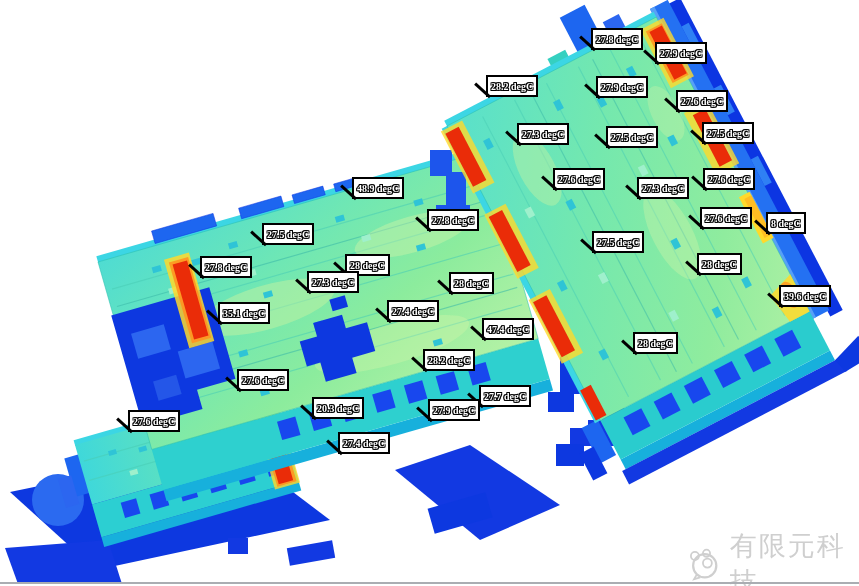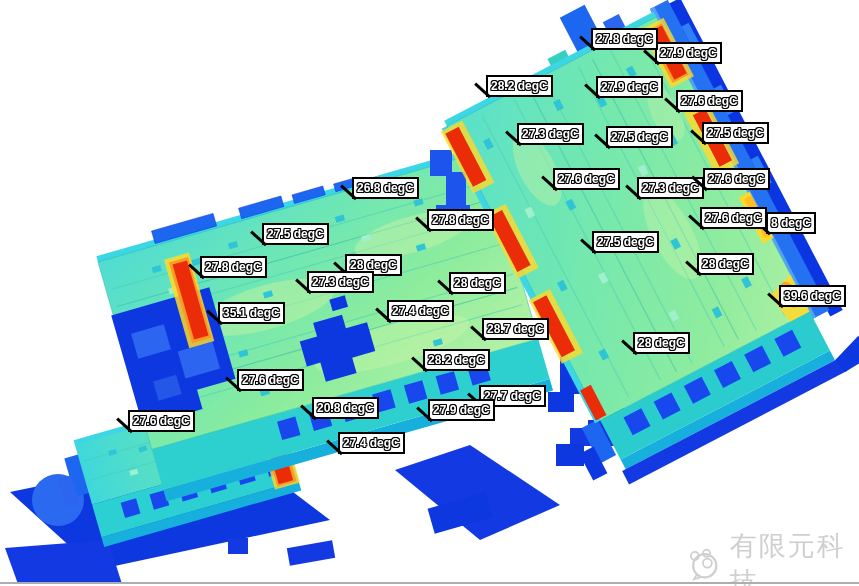--- a/index.html
+++ b/index.html
@@ -7,21 +7,21 @@
     width:859px;height:586px;position:relative;overflow:hidden;
     background:#ffffff;font-family:"DejaVu Sans",sans-serif;
   }
   #scene{position:absolute;left:0;top:0;}
   #label-layer{position:absolute;left:0;top:0;width:859px;height:586px;pointer-events:none;}
   .temp-label{
     position:absolute;background:#ffffff;border:2px solid #000;
     padding:0 3px 1px 3px;white-space:nowrap;line-height:15px;
   }
   .temp-label span{
-    font-family:Liberation Sans, sans-serif;font-size:12px;font-weight:bold;
+    font-family:Liberation Serif, serif;font-size:10px;font-weight:bold;
     color:#fff;
     text-shadow:-1px -1px 0 #000,1px -1px 0 #000,-1px 1px 0 #000,1px 1px 0 #000,
                  0 -1px 0 #000,0 1px 0 #000,-1px 0 0 #000,1px 0 0 #000;
   }
   .temp-label::before{
     content:"";position:absolute;left:-17px;top:calc(100% + 1px);
     width:20px;height:2.6px;background:#000;
     transform:rotate(42deg);transform-origin:100% 0;
   }
   .watermark{
@@ -285,34 +285,34 @@
     <div class="temp-label" style="left: 702px; top: 122px;"><span>27.5 degC</span></div>
     <div class="temp-label" style="left: 553px; top: 168px;"><span>27.6 degC</span></div>
     <div class="temp-label" style="left: 637px; top: 177px;"><span>27.3 degC</span></div>
     <div class="temp-label" style="left: 703px; top: 168px;"><span>27.6 degC</span></div>
     <div class="temp-label" style="left: 766px; top: 212px;"><span>8 degC</span></div>
     <div class="temp-label" style="left: 700px; top: 207px;"><span>27.6 degC</span></div>
     <div class="temp-label" style="left: 592px; top: 231px;"><span>27.5 degC</span></div>
     <div class="temp-label" style="left: 697px; top: 253px;"><span>28 degC</span></div>
     <div class="temp-label" style="left: 779px; top: 285px;"><span>39.6 degC</span></div>
     <div class="temp-label" style="left: 633px; top: 332px;"><span>28 degC</span></div>
-    <div class="temp-label" style="left: 352px; top: 177px;"><span>26.8 degC</span></div>
+    <div class="temp-label" style="left: 352px; top: 177px;"><span>48.9 degC</span></div>
     <div class="temp-label" style="left: 427px; top: 209px;"><span>27.8 degC</span></div>
     <div class="temp-label" style="left: 262px; top: 223px;"><span>27.5 degC</span></div>
     <div class="temp-label" style="left: 200px; top: 256px;"><span>27.8 degC</span></div>
     <div class="temp-label" style="left: 345px; top: 254px;"><span>28 degC</span></div>
     <div class="temp-label" style="left: 307px; top: 271px;"><span>27.3 degC</span></div>
     <div class="temp-label" style="left: 449px; top: 272px;"><span>28 degC</span></div>
     <div class="temp-label" style="left: 218px; top: 302px;"><span>35.1 degC</span></div>
     <div class="temp-label" style="left: 387px; top: 300px;"><span>27.4 degC</span></div>
-    <div class="temp-label" style="left: 482px; top: 318px;"><span>28.7 degC</span></div>
+    <div class="temp-label" style="left: 482px; top: 318px;"><span>47.4 degC</span></div>
     <div class="temp-label" style="left: 423px; top: 349px;"><span>28.2 degC</span></div>
     <div class="temp-label" style="left: 237px; top: 369px;"><span>27.6 degC</span></div>
     <div class="temp-label" style="left: 479px; top: 385px;"><span>27.7 degC</span></div>
-    <div class="temp-label" style="left: 312px; top: 397px;"><span>20.8 degC</span></div>
+    <div class="temp-label" style="left: 312px; top: 397px;"><span>20.3 degC</span></div>
     <div class="temp-label" style="left: 428px; top: 399px;"><span>27.9 degC</span></div>
     <div class="temp-label" style="left: 128px; top: 410px;"><span>27.6 degC</span></div>
     <div class="temp-label" style="left: 338px; top: 432px;"><span>27.4 degC</span></div>
   </div>
 
 <div class="watermark">
   <svg width="40" height="40" viewBox="0 0 40 40">
     <circle cx="21" cy="22" r="13" fill="none" stroke="#cfcfcf" stroke-width="2.5"></circle>
     <circle cx="10" cy="11" r="4.5" fill="none" stroke="#cfcfcf" stroke-width="2"></circle>
     <circle cx="23" cy="8" r="4" fill="none" stroke="#cfcfcf" stroke-width="2"></circle>

